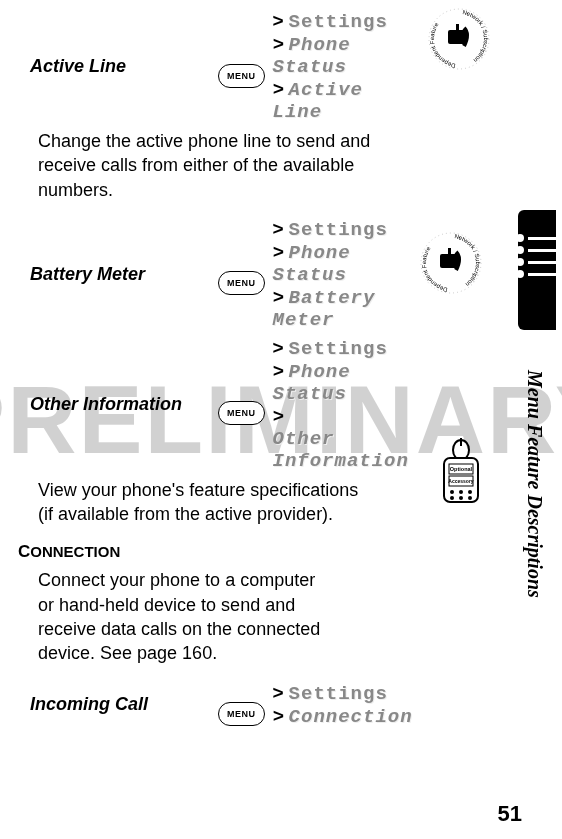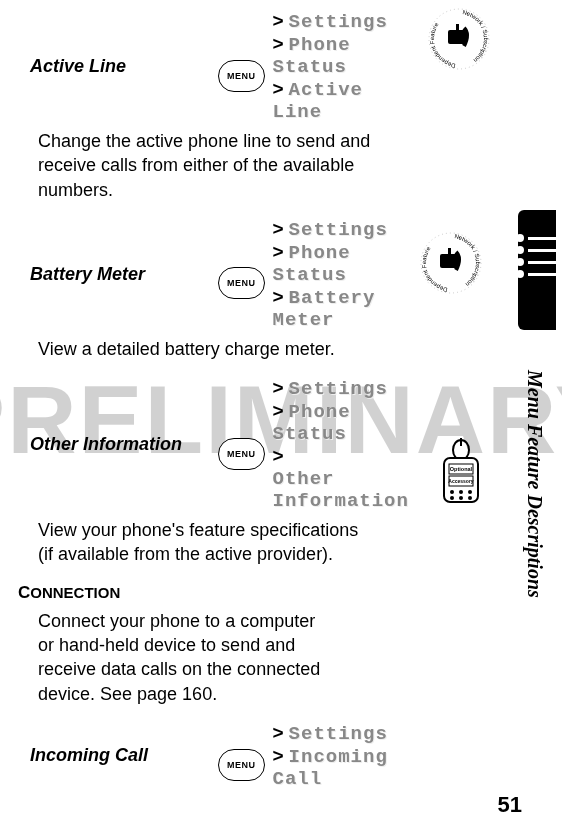--- a/index.html
+++ b/index.html
@@ -75,21 +75,21 @@
     writing-mode: vertical-rl;
     font-style: italic;
     font-weight: bold;
     font-size: 20px;
     font-family: "Times New Roman", serif;
     z-index: 2;
   }
   .page-number {
     position: absolute;
     right: 40px;
-    bottom: 21px;
+    bottom: 12px;
     font-weight: 900;
     font-size: 22px;
   }
 
   .entry {
     margin-bottom: 6px;
   }
   .entry-head {
     display: flex;
     align-items: flex-start;
@@ -106,36 +106,36 @@
   }
   .menu-pill {
     display: inline-flex;
     align-items: center;
     justify-content: center;
     border: 1.5px solid #000;
     border-radius: 999px;
     padding: 0 8px;
     font-size: 9px;
     font-weight: 900;
-    height: 32px;
+    height: 24px;
     background: #fff;
     letter-spacing: 0.5px;
     margin-top: 18px;
   }
   .menu-path {
     font-family: "Courier New", monospace;
     font-weight: bold;
     font-size: 19px;
     letter-spacing: 1px;
     color: #888;
     text-shadow: 1px 1px 0 #eee;
   }
   .menu-path .gt { color: #000; font-family: Arial; font-weight: bold; text-shadow:none; margin: 0 4px 0 0;}
   .menu-path .line { display: block; }
-  .menu-path .line.indent { padding-left: 0px; }
+  .menu-path .line.indent { padding-left: 0px; font-style: italic; }
   .pathcol { flex: 1; }
   .desc {
     margin: 6px 10px 16px 20px;
     line-height: 1.35;
     font-size: 18px;
   }
   .section-head {
     font-weight: 900;
     font-size: 15px;
     font-variant: small-caps;
@@ -245,21 +245,20 @@
   <div class="entry">
     <div class="entry-head head-row">
       <div class="entry-title">Battery Meter</div>
       <span class="menu-pill">MENU</span>
       <div class="pathcol menu-path">
         <span class="line"><span class="gt">&gt;</span><span>Settings</span></span>
         <span class="line indent"><span class="gt">&gt;</span><span>Phone Status</span></span>
         <span class="line indent"><span class="gt">&gt;</span><span>Battery Meter</span></span>
       </div>
     </div>
-    <div class="desc">View a detailed battery charge meter.</div>
   </div>
 
   <div class="entry">
     <div class="entry-head head-row">
       <div class="entry-title">Other Information</div>
       <span class="menu-pill">MENU</span>
       <div class="pathcol menu-path" style="max-width:150px">
         <span class="line"><span class="gt">&gt;</span><span>Settings</span></span>
         <span class="line indent"><span class="gt">&gt;</span><span>Phone Status</span></span>
         <span class="line indent"><span class="gt">&gt;</span><br><span>Other Information</span></span>
@@ -275,21 +274,21 @@
     <span class="sc-first">C</span><span>ONNECTION</span>
   </div>
   <div class="desc" style="margin-right:100px">Connect your phone to a computer or hand-held device to send and receive data calls on the connected device. See page 160.</div>
 
   <div class="entry">
     <div class="entry-head head-row">
       <div class="entry-title">Incoming Call</div>
       <span class="menu-pill">MENU</span>
       <div class="pathcol menu-path">
         <span class="line"><span class="gt">&gt;</span><span>Settings</span></span>
-        <span class="line indent"><span class="gt">&gt;</span><span>Incoming Call</span></span>
+        <span class="line indent"><span class="gt">&gt;</span><span>Connection</span></span>
       </div>
     </div>
 
   </div>
 
 </div>
 
 <div class="page-number">51</div>
 
 </body></html>

